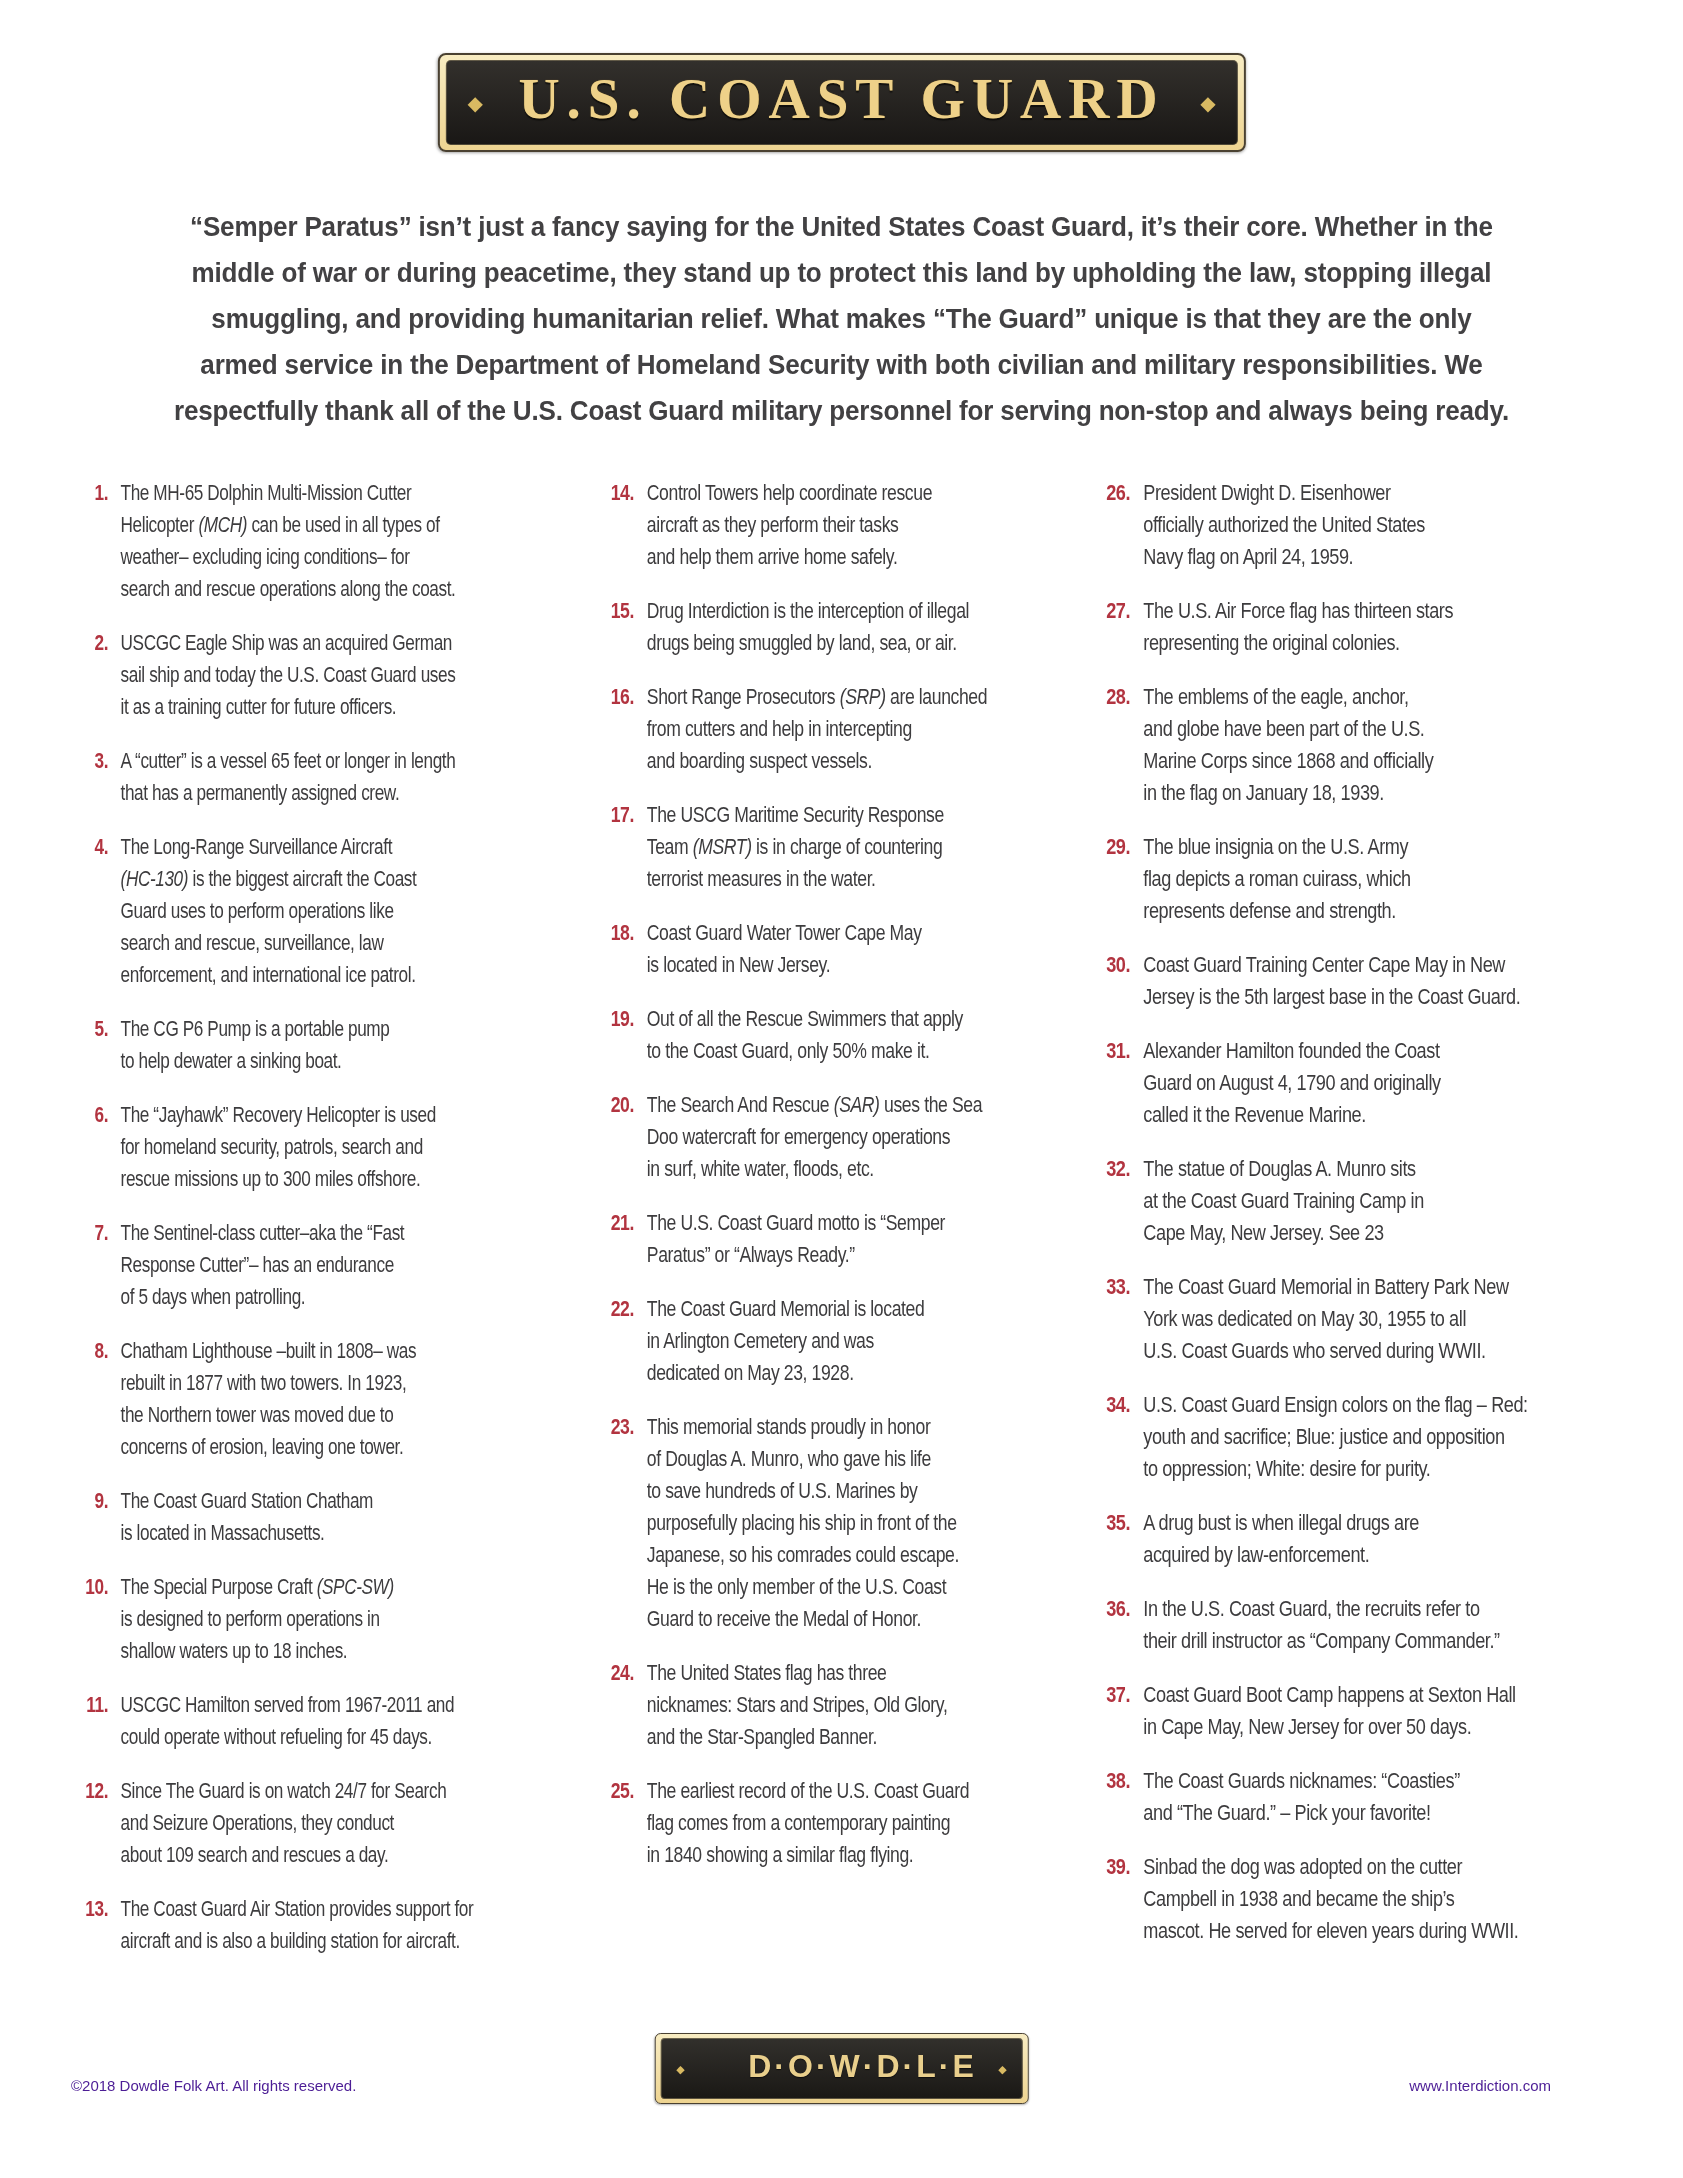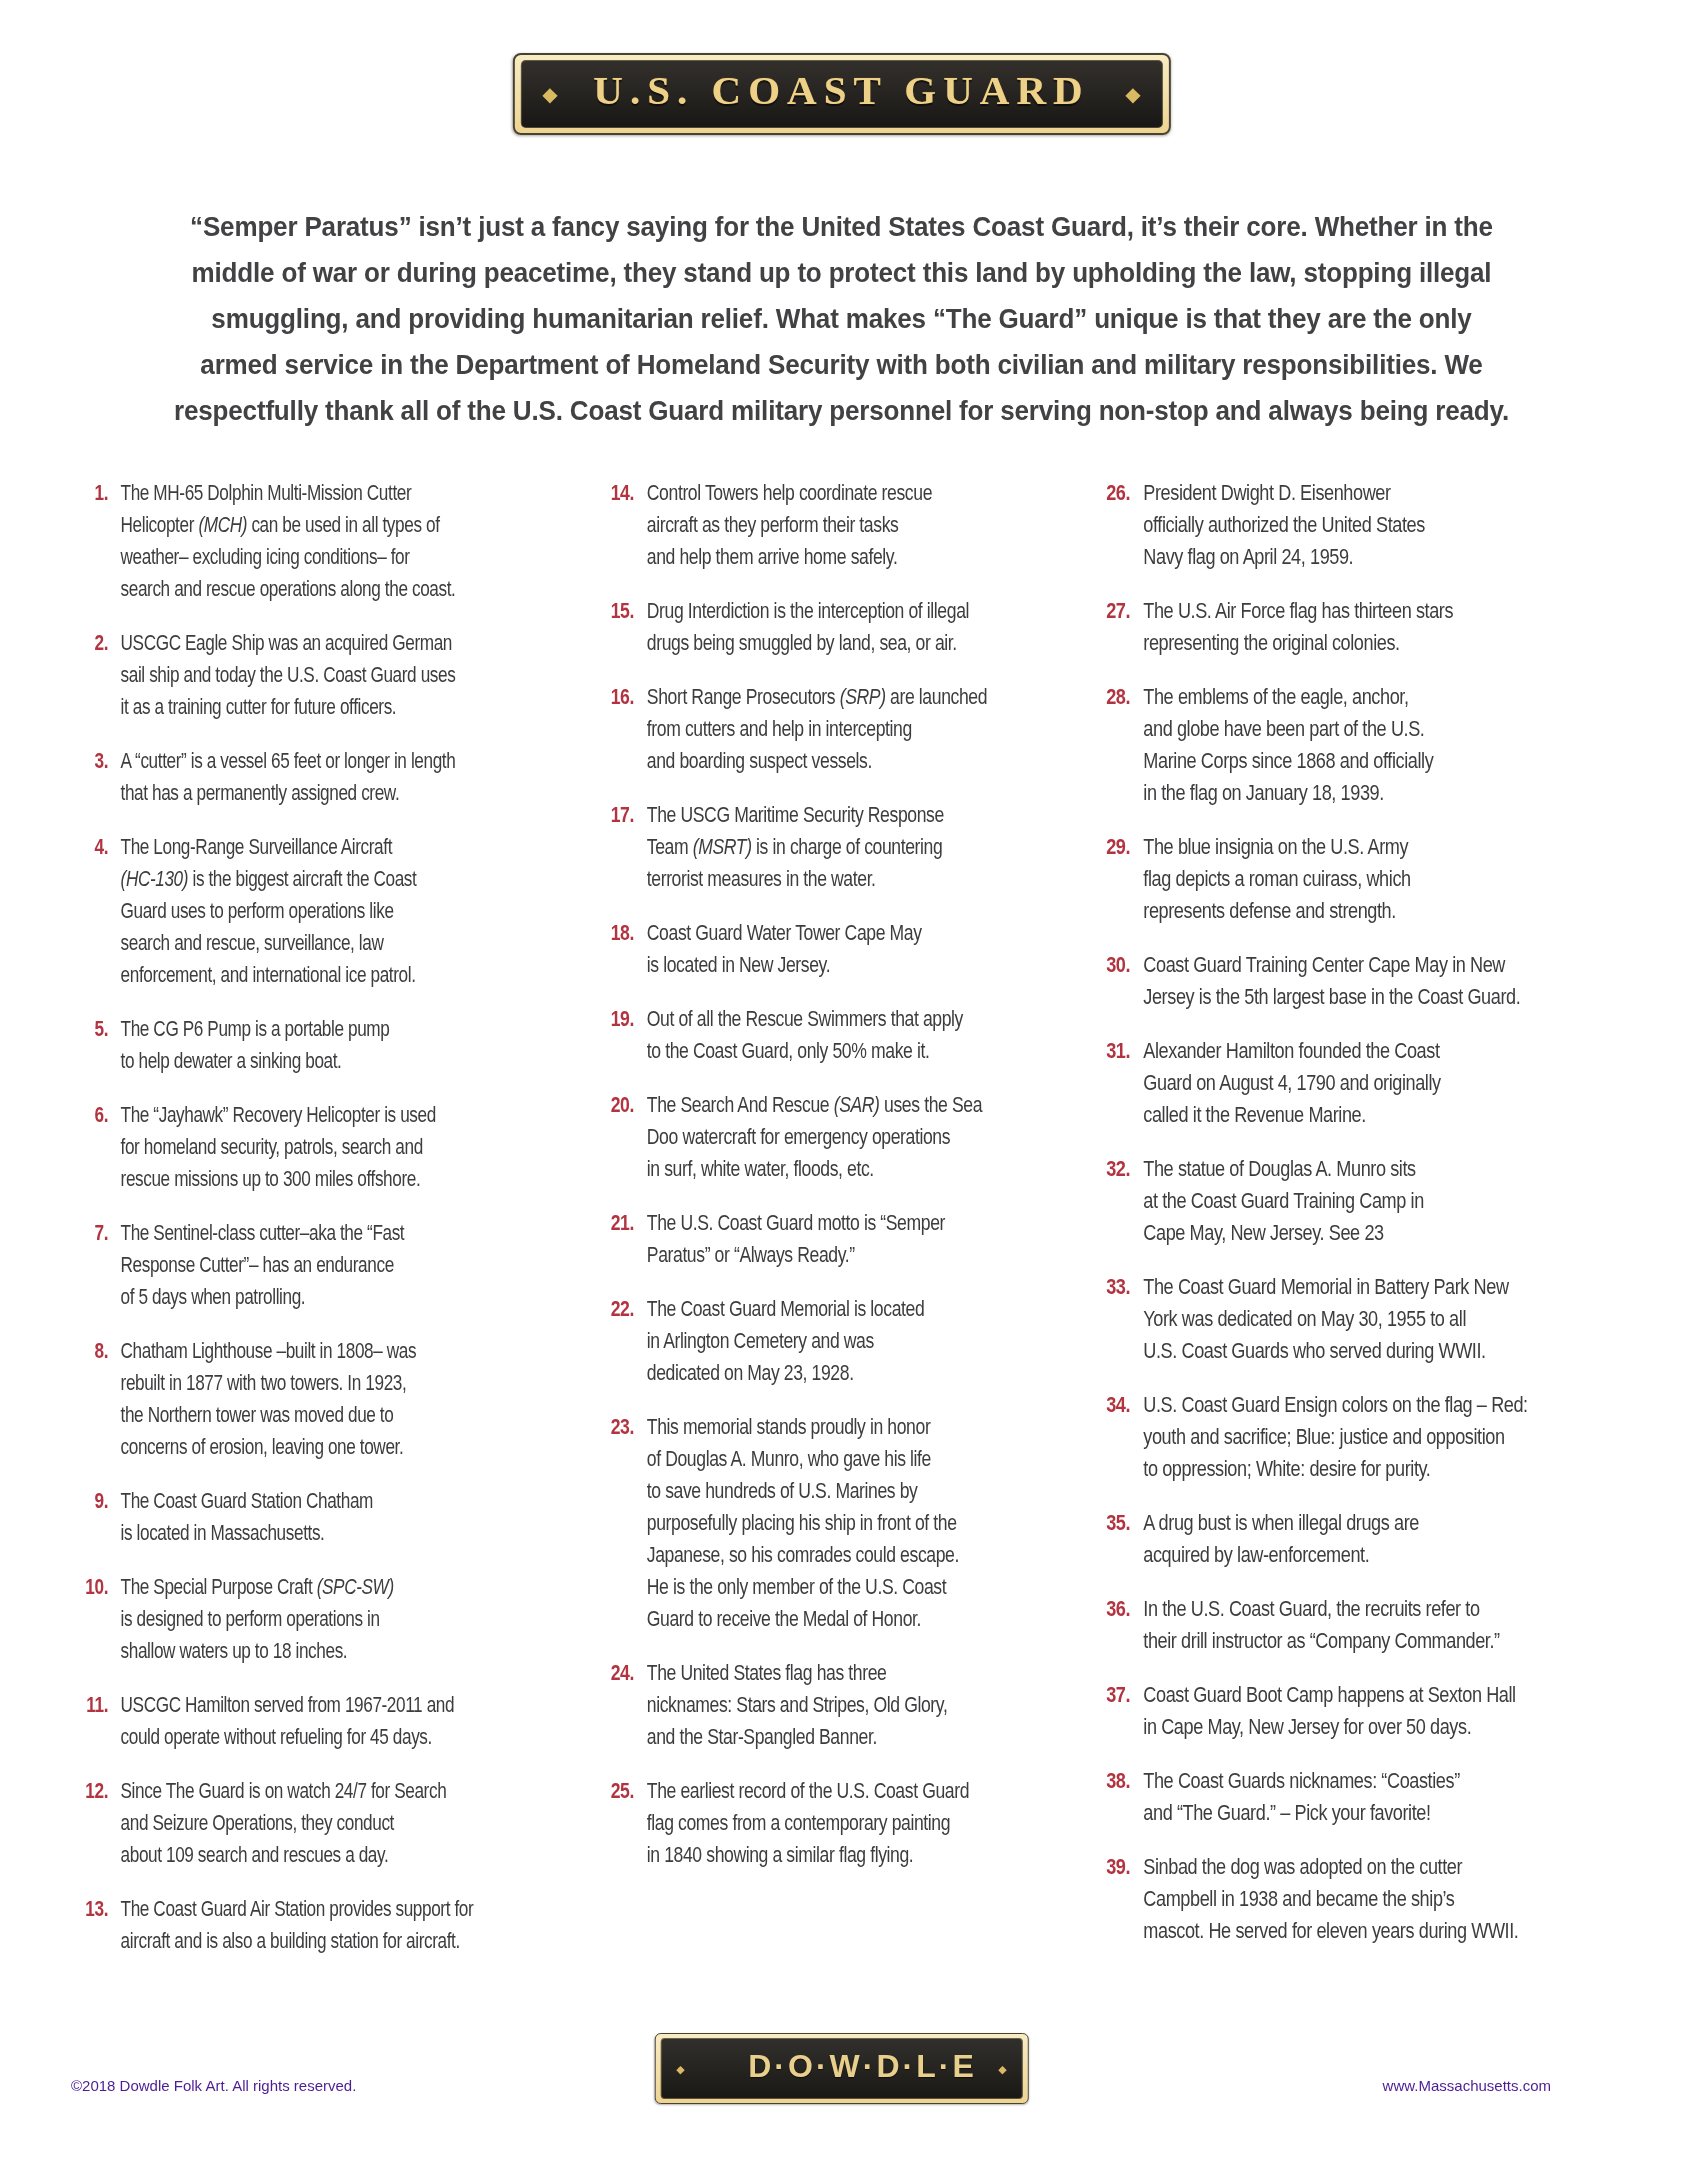--- a/index.html
+++ b/index.html
@@ -16,21 +16,21 @@
     border:2px solid #4a4131;border-radius:8px;padding:5px 6px;
     box-shadow:0 1px 3px rgba(0,0,0,.35);
   }
   .plaque-inner{
     position:relative;background:linear-gradient(#33302c,#191715);
     border-radius:5px;padding:6px 73px 14px;
     box-shadow:inset 0 0 0 1px rgba(242,220,156,.25);
   }
   .plaque-title{
     font-family:"Liberation Serif",serif;font-weight:bold;
-    font-size:41px;letter-spacing:7px;color:#eed189;white-space:nowrap;
+    font-size:57px;letter-spacing:7px;color:#eed189;white-space:nowrap;
     text-shadow:0 2px 1px rgba(0,0,0,.6),0 0 1px #8a6f2e;
   }
   .plaque-orn{
     position:absolute;top:50%;transform:translateY(-50%);
     color:#d9ba62;font-size:20px;line-height:1;
   }
   .plaque-orn.left{left:22px;}
   .plaque-orn.right{right:22px;}
 
   
@@ -359,16 +359,16 @@
   <div class="logo-wrap">
     <div class="logo-outer">
       <div class="logo-inner">
         <span class="logo-orn left">◆</span>
         <span class="logo-text">D·O·W·D·L·E</span>
         <span class="logo-orn right">◆</span>
       </div>
     </div>
   </div>
 
-  <div class="foot-small foot-right">www.Massachusetts.com</div>
+  <div class="foot-small foot-right">www.Interdiction.com</div>
 
 </div>
 
 
 </body></html>

